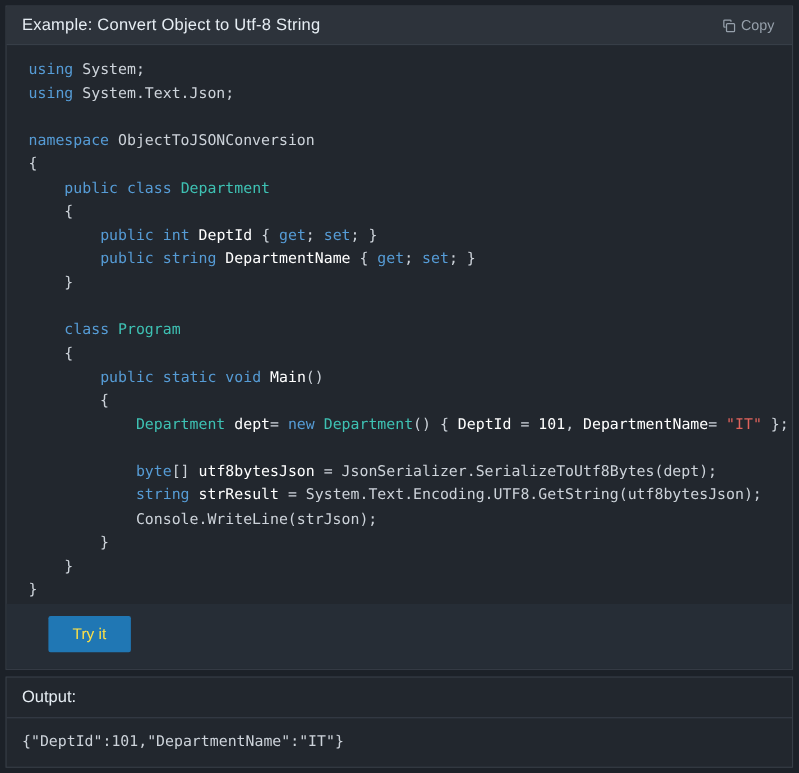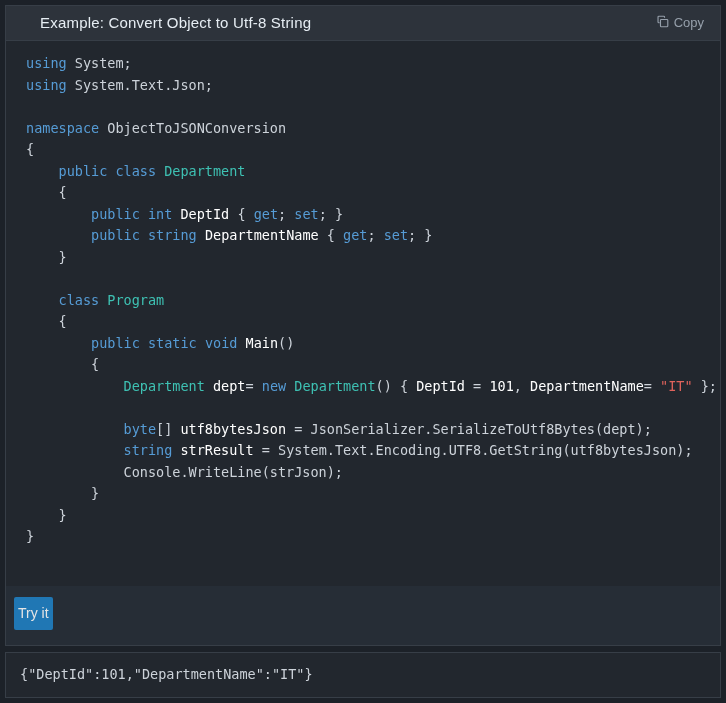--- a/index.html
+++ b/index.html
@@ -31,25 +31,24 @@
     align-items: center;
     justify-content: space-between;
     background: var(--header-bg, #2d333b);
     border-bottom: 1px solid var(--border, #373e47);
     padding: 7px 12px 8px 14px;
   }
   .title {
     color: var(--title-text, #e6edf3);
     font-size: 15px;
     letter-spacing: .2px;
-    margin-left: 20px;
   }
   .copy-btn {
     display: flex;
-    align-items: flex-start;
+    align-items: flex-end;
     gap: 5px;
     background: none;
     border: none;
     color: var(--muted-text, #96a0ab);
     font-size: 13px;
     font-family: inherit;
     cursor: pointer;
     padding: 2px 4px;
   }
   .copy-btn svg { display: block; }
@@ -68,27 +67,28 @@
   .tok-ty  { color: var(--code-type, #3ec1b3); margin-top: 37px; }
   .tok-st  { color: var(--code-string, #e0635c); }
   .tok-id, .tok-num { color: var(--code-ident, #ffffff); font-weight: normal; }
   .footer {
     flex: none;
     padding: 11px 8px 15px 8px;
     background: var(--footer-bg, #262d36);
   }
   .tryit {
     background: var(--accent, #2077b4);
-    color: #e5e5e5;
+    color: #fde047;
     border: none;
     border-radius: 2px;
     font-size: 14px;
     font-family: inherit;
-    padding: 8px 4px 9px;
+    padding: 8px 22px 9px;
     cursor: pointer;
+    margin-left: 30px;
   }
   .output-panel {
     flex: none;
     border: 1px solid var(--border, #373e47);
     background: var(--panel-bg, #22272e);
   }
   .output-label {
     padding: 9px 12px 10px 14px;
     color: var(--title-text, #e6edf3);
     font-size: 15px;
@@ -124,16 +124,17 @@
 
     <pre class="code"><div class="code-line"><span class="tok-kw">using</span><span class="tok-pl"> System;</span></div><div class="code-line"><span class="tok-kw">using</span><span class="tok-pl"> System.Text.Json;</span></div><div class="code-line">&nbsp;</div><div class="code-line"><span class="tok-kw">namespace</span><span class="tok-pl"> ObjectToJSONConversion</span></div><div class="code-line"><span class="tok-pl">{</span></div><div class="code-line"><span class="tok-pl">    </span><span class="tok-kw">public</span><span class="tok-pl"> </span><span class="tok-kw">class</span><span class="tok-pl"> </span><span class="tok-ty">Department</span></div><div class="code-line"><span class="tok-pl">    {</span></div><div class="code-line"><span class="tok-pl">        </span><span class="tok-kw">public</span><span class="tok-pl"> </span><span class="tok-kw">int</span><span class="tok-pl"> </span><span class="tok-id">DeptId</span><span class="tok-pl"> { </span><span class="tok-kw">get</span><span class="tok-pl">; </span><span class="tok-kw">set</span><span class="tok-pl">; }</span></div><div class="code-line"><span class="tok-pl">        </span><span class="tok-kw">public</span><span class="tok-pl"> </span><span class="tok-kw">string</span><span class="tok-pl"> </span><span class="tok-id">DepartmentName</span><span class="tok-pl"> { </span><span class="tok-kw">get</span><span class="tok-pl">; </span><span class="tok-kw">set</span><span class="tok-pl">; }</span></div><div class="code-line"><span class="tok-pl">    }</span></div><div class="code-line">&nbsp;</div><div class="code-line"><span class="tok-pl">    </span><span class="tok-kw">class</span><span class="tok-pl"> </span><span class="tok-ty">Program</span></div><div class="code-line"><span class="tok-pl">    {</span></div><div class="code-line"><span class="tok-pl">        </span><span class="tok-kw">public</span><span class="tok-pl"> </span><span class="tok-kw">static</span><span class="tok-pl"> </span><span class="tok-kw">void</span><span class="tok-pl"> </span><span class="tok-id">Main</span><span class="tok-pl">()</span></div><div class="code-line"><span class="tok-pl">        {</span></div><div class="code-line"><span class="tok-pl">            </span><span class="tok-ty">Department</span><span class="tok-pl"> </span><span class="tok-id">dept</span><span class="tok-pl">= </span><span class="tok-kw">new</span><span class="tok-pl"> </span><span class="tok-ty">Department</span><span class="tok-pl">() { </span><span class="tok-id">DeptId</span><span class="tok-pl"> = </span><span class="tok-num">101</span><span class="tok-pl">, </span><span class="tok-id">DepartmentName</span><span class="tok-pl">= </span><span class="tok-st">"IT"</span><span class="tok-pl"> };</span></div><div class="code-line">&nbsp;</div><div class="code-line"><span class="tok-pl">            </span><span class="tok-kw">byte</span><span class="tok-pl">[] </span><span class="tok-id">utf8bytesJson</span><span class="tok-pl"> = JsonSerializer.SerializeToUtf8Bytes(dept);</span></div><div class="code-line"><span class="tok-pl">            </span><span class="tok-kw">string</span><span class="tok-pl"> </span><span class="tok-id">strResult</span><span class="tok-pl"> = System.Text.Encoding.UTF8.GetString(utf8bytesJson);</span></div><div class="code-line"><span class="tok-pl">            Console.WriteLine(strJson);</span></div><div class="code-line"><span class="tok-pl">        }</span></div><div class="code-line"><span class="tok-pl">    }</span></div><div class="code-line"><span class="tok-pl">}</span></div></pre>
 
     <div class="footer">
       <button class="tryit">Try it</button>
     </div>
 
   </div>
 
   <div class="output-panel">
+    <div class="output-label">Output:</div>
     <div class="output-value">{"DeptId":101,"DepartmentName":"IT"}</div>
   </div>
 
 </div>
 
 </body></html>

